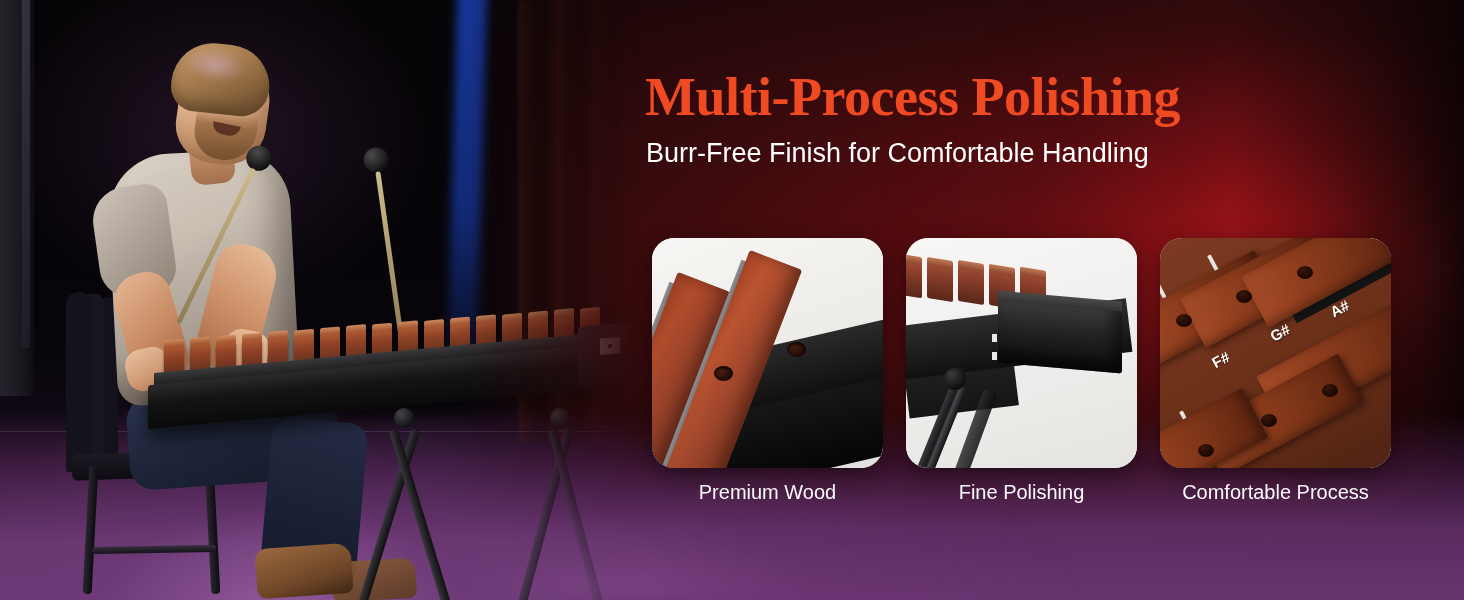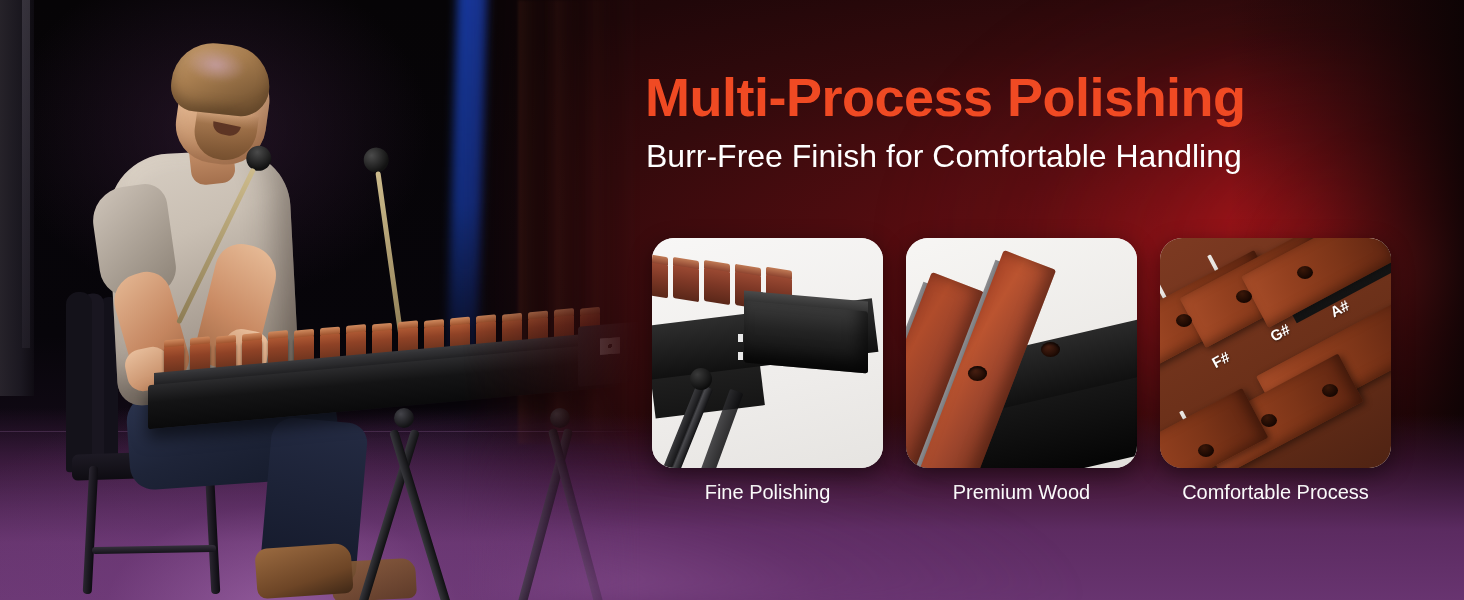--- a/index.html
+++ b/index.html
@@ -281,24 +281,25 @@
   .content {
     position:absolute; left:640px; top:0;
     width:824px; height:600px;
   }
   .title {
     position:absolute; left:5px; top:66px;
     font-size:54px; font-weight:bold;
     letter-spacing:-0.5px;
     color:#f04a23;
     white-space:nowrap;
+    font-family:Liberation Serif, serif;
   }
   .subtitle {
     position:absolute; left:6px; top:138px;
-    font-size:32px; font-weight:normal;
+    font-size:27px; font-weight:normal;
     color:#ffffff;
     white-space:nowrap;
   }
 
   .cards {
     position:absolute; left:12px; top:238px;
     display:flex; gap:23px;
   }
   .card-wrap { width:231px; }
   .card {
@@ -532,20 +533,35 @@
 
   <div class="content">
 
     <h1 class="title">Multi-Process Polishing</h1>
     <p class="subtitle">Burr-Free Finish for Comfortable Handling</p>
 
     <div class="cards">
 
       <div class="card-wrap">
         <div class="card">
+          <div class="c1-bg"></div>
+          <div class="c1-rail2"></div>
+          <div class="c1-rail"></div>
+          <div class="c1-sideA"></div>
+          <div class="c1-barA"></div>
+          <div class="c1-sideB"></div>
+          <div class="c1-barB"></div>
+          <div class="c1-hole c1-holeA"></div>
+          <div class="c1-hole c1-holeB"></div>
+        </div>
+        <div class="caption">Premium Wood</div>
+      </div>
+
+      <div class="card-wrap">
+        <div class="card">
           <div class="c2-bg"></div>
           <div class="c2-shadow"></div>
           <div class="c2-frame"></div>
           <div class="c2-bars" id="c2bars">
               <div class="c2-bar" style="left: 0px; top: 0px;"></div>
               <div class="c2-bar" style="left: 31px; top: -1.5px;"></div>
               <div class="c2-bar" style="left: 62px; top: -3px;"></div>
               <div class="c2-bar" style="left: 93px; top: -4.5px;"></div>
               <div class="c2-bar" style="left: 124px; top: -6px;"></div>
             </div>
@@ -555,35 +571,20 @@
           <div class="c2-screw c2-screw2"></div>
           <div class="c2-leg1"></div>
           <div class="c2-leg2"></div>
           <div class="c2-knob"></div>
         </div>
         <div class="caption">Fine Polishing</div>
       </div>
 
       <div class="card-wrap">
         <div class="card">
-          <div class="c1-bg"></div>
-          <div class="c1-rail2"></div>
-          <div class="c1-rail"></div>
-          <div class="c1-sideA"></div>
-          <div class="c1-barA"></div>
-          <div class="c1-sideB"></div>
-          <div class="c1-barB"></div>
-          <div class="c1-hole c1-holeA"></div>
-          <div class="c1-hole c1-holeB"></div>
-        </div>
-        <div class="caption">Premium Wood</div>
-      </div>
-
-      <div class="card-wrap">
-        <div class="card">
           <div class="c3-bg"></div>
           <div class="c3-white"></div>
           <div class="c3-black"></div>
 
           <div class="c3-gap" style="left:4px;  top:34px;  width:4px;  height:56px; transform:rotate(-28deg);"></div>
           <div class="c3-gap" style="left:60px; top:14px;  width:4px;  height:56px; transform:rotate(-28deg);"></div>
           <div class="c3-gap" style="left:32px; top:170px; width:4px;  height:56px; transform:rotate(-28deg);"></div>
 
           <div class="c3bar" style="left:-34px; top:44px;  width:150px; height:56px; transform:rotate(-28deg);"></div>
           <div class="c3bar" style="left:24px;  top:22px;  width:150px; height:56px; transform:rotate(-28deg);"></div>

